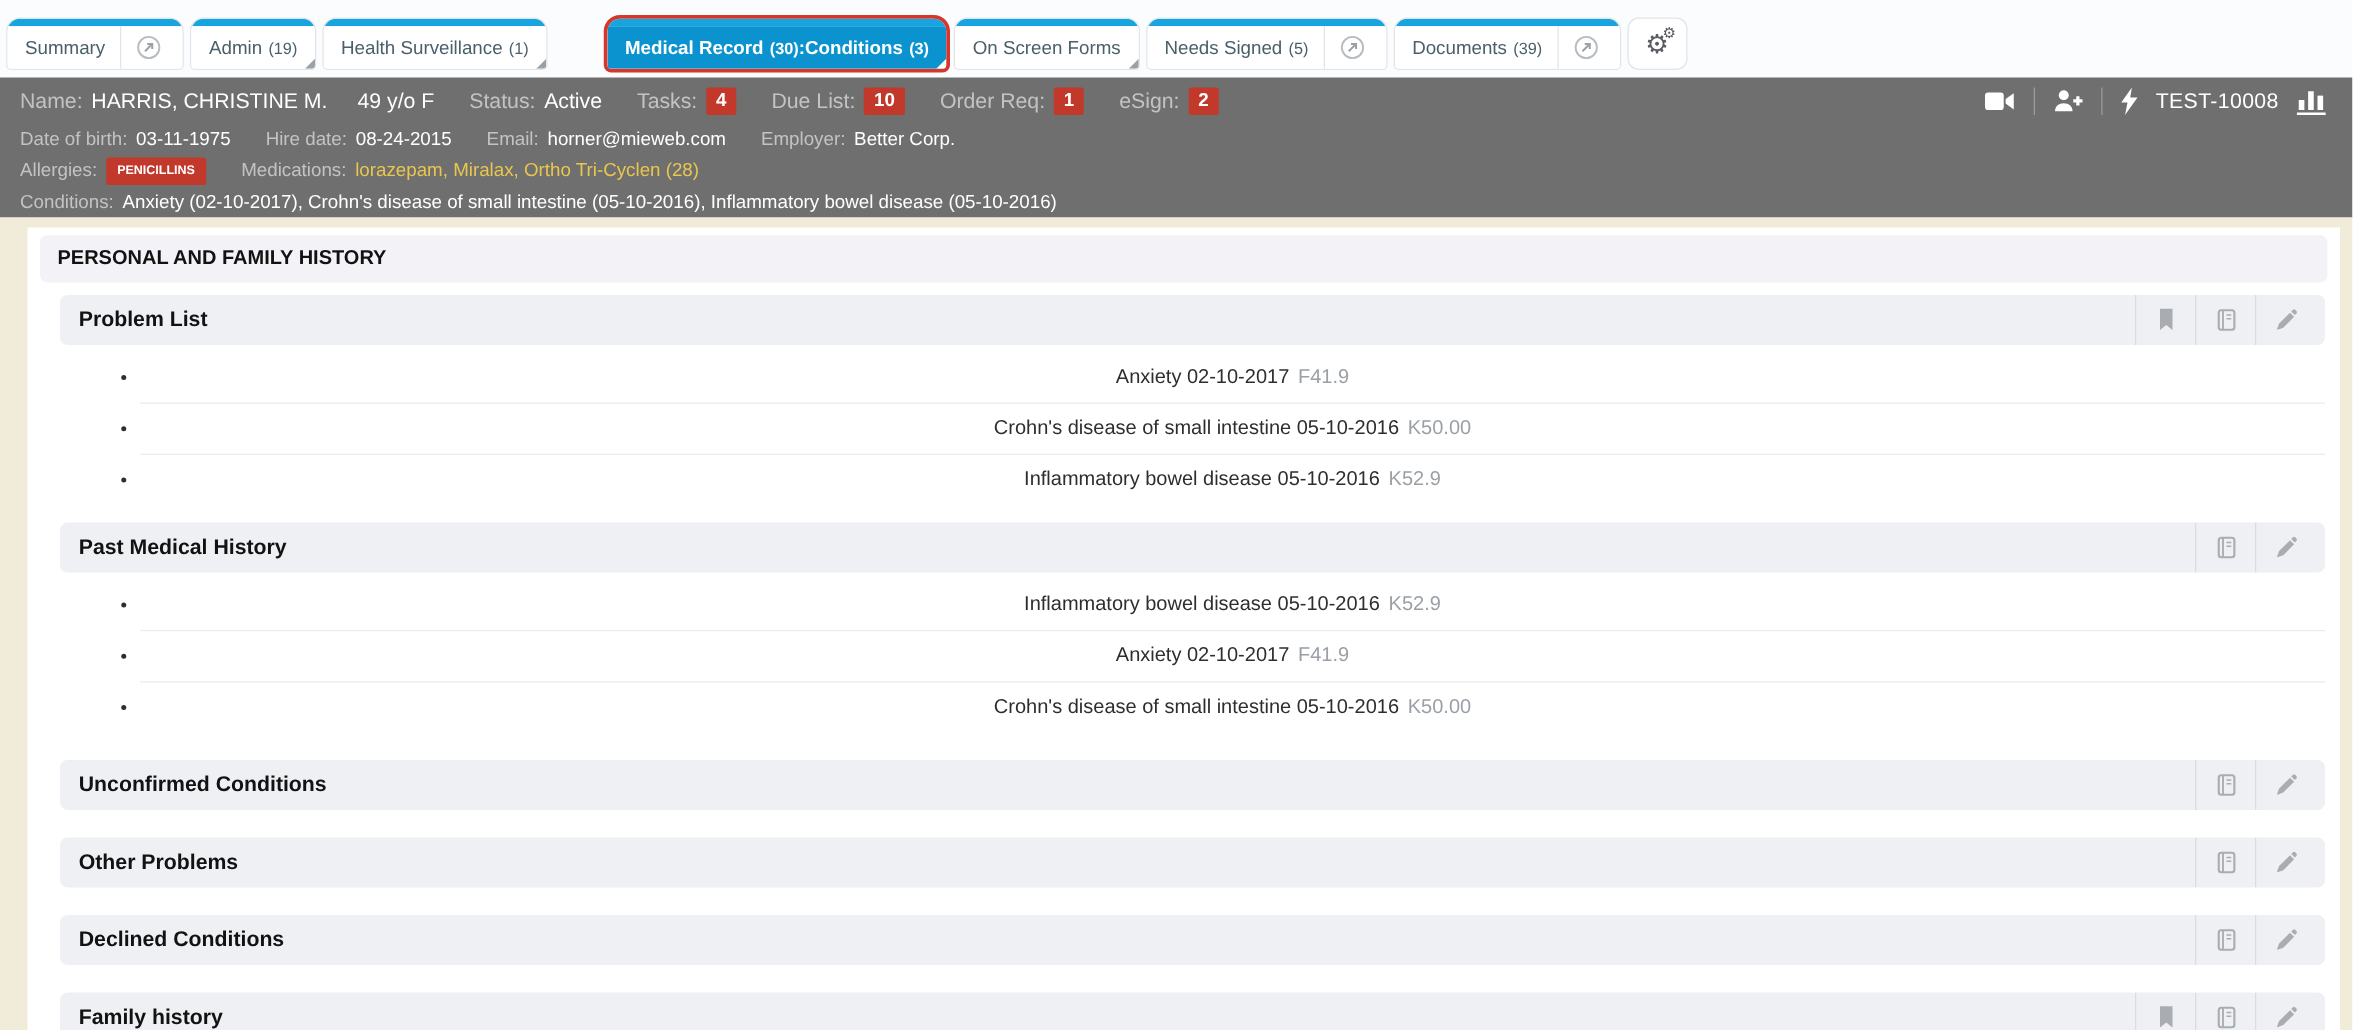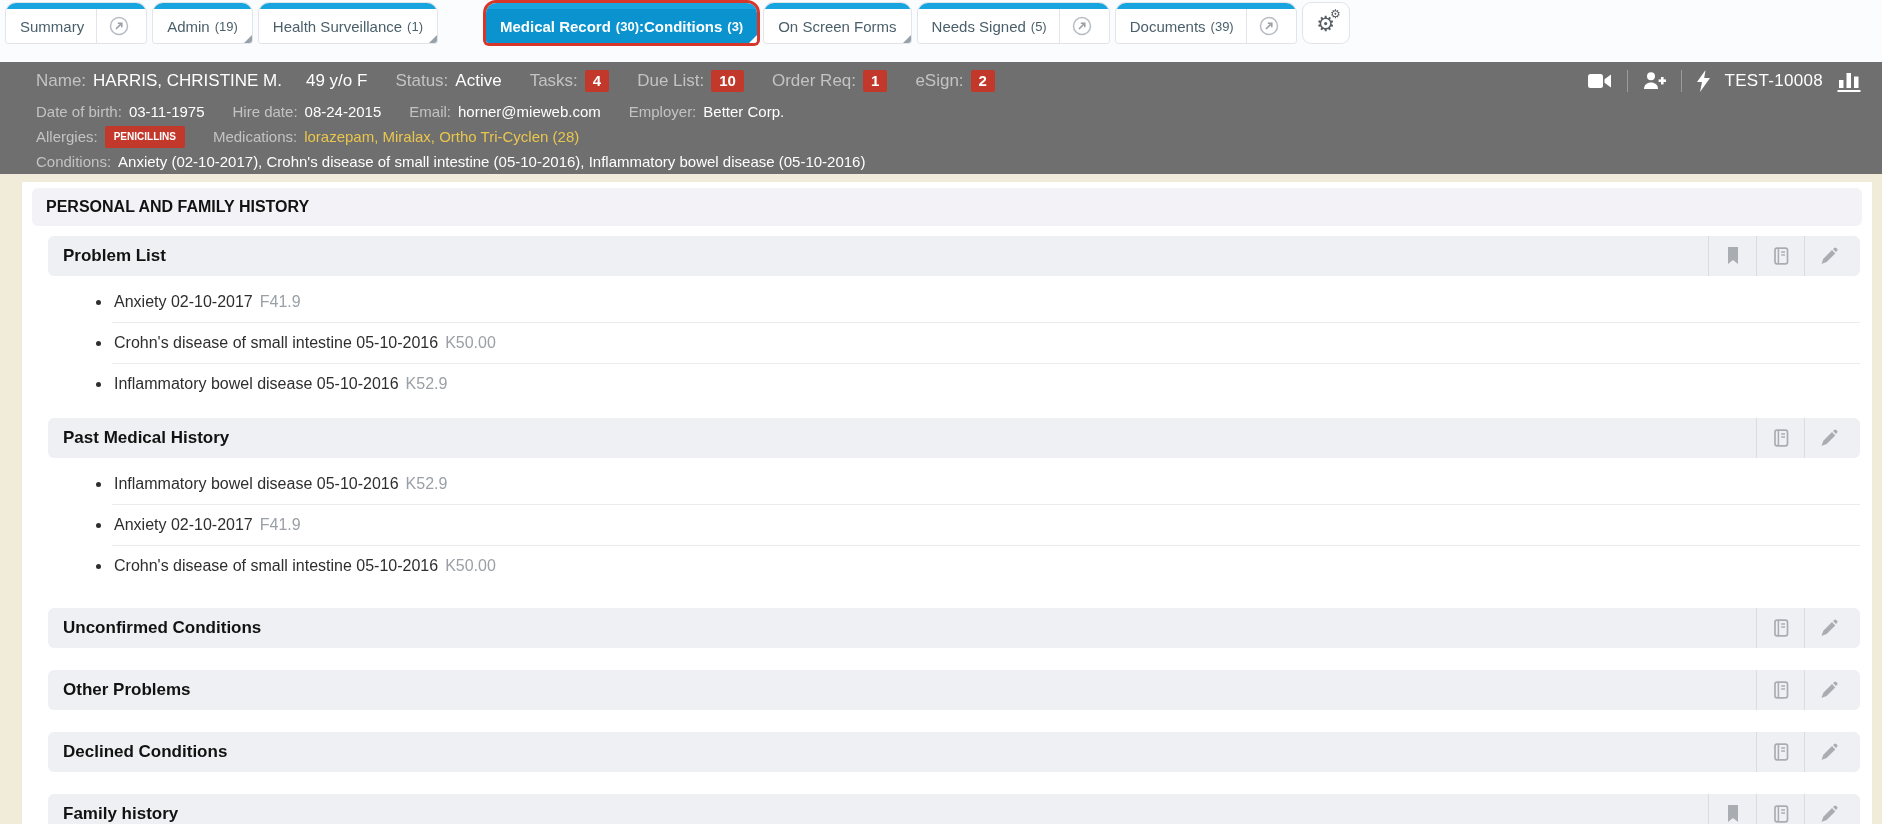--- a/index.html
+++ b/index.html
@@ -1,21 +1,21 @@
 <!DOCTYPE html>
 <html><head>
 <meta charset="utf-8">
 <style>
   * { box-sizing: border-box; margin: 0; padding: 0; }
   html,body { width:1882px; height:824px; overflow:hidden; }
   body { font-family:"Liberation Sans", sans-serif; background:#fff; }
 
   
   .tabbar { display:flex; align-items:flex-start; gap:7px; height:62px;
-            background:#fbfcfd; padding:3px 6px 0 6px; }
+            background:#fbfcfd; padding:15px 6px 0 6px; }
   .tab { position:relative; display:flex; flex-direction:column;
          border-radius:10px 10px 3px 3px; background:#fff;
          box-shadow:0 0 0 1px #e1e4e8; overflow:hidden; cursor:pointer; }
   .tab-accent { height:6px; background:#18a4de; }
   .tab-body { display:flex; align-items:center; height:34px; padding:0 14px;
               color:#4a5f6a; font-size:15px; white-space:nowrap; background:#fff; }
   .tab-count { font-size:13px; margin-left:5px; }
   .tab-sep { width:1px; align-self:stretch; background:#e4e4e8; margin-left:12px; }
   .popout { display:flex; align-items:center; padding:0 2px 0 11px; }
   .caret { position:absolute; right:0; bottom:0; width:0; height:0;
@@ -24,42 +24,42 @@
   .tab.active .tab-body { background:#0a93cf; color:#fff; font-weight:bold; }
   .tab.active .caret { border-bottom-color:#fff; }
   .gear-btn { height:40px; width:46px; border-radius:8px; background:#fff;
               box-shadow:0 0 0 1px #e1e4e8; display:flex; align-items:center;
               justify-content:center; cursor:pointer; position:relative; }
   .gear-main { font-size:21px; color:#585d63; line-height:1; }
   .gear-small { position:absolute; top:5px; right:8px; font-size:12px; color:#585d63; line-height:1; }
 
   
   .phead { background:#6f6f6f; color:#fff; padding:0 16px 7px 16px; height:112px; }
-  .prow { display:flex; align-items:center;margin-left:20px; }
+  .prow { display:flex; align-items:center; }
   .prow1 { height:37px; font-size:17px; position:relative; }
   .prow2 { height:25px; font-size:15px; }
   .lbl { color:#c3c3c3; margin-right:7px; white-space:nowrap; }
   .grp { display:flex; align-items:center; margin-right:28px; white-space:nowrap; }
   .grp.tight { margin-right:24px; }
   .badge { background:#c2392b; color:#fff; font-weight:bold; border-radius:2px;
            padding:1px 8px; font-size:15px; line-height:20px; cursor:pointer; }
   .allergy-badge { background:#c2392b; color:#fff; font-weight:bold; border-radius:2px;
            padding:1px 9px; font-size:10px; line-height:20px; }
   .meds { color:#e9c64d; }
   .hicons { position:absolute; right:2px; top:0; height:37px; display:flex;
             align-items:center; gap:14px; }
   .vdiv { width:1px; height:22px; background:#9b9b9b; }
   .station { font-size:17px; letter-spacing:.3px; }
 
   
   .content { background:#f1ebd9; height:666px; padding:8px 10px 0 22px; }
   .card { background:#fff; height:100%; padding:6px 10px 0 10px; overflow:hidden; }
   .page-bar { background:#f3f3f7; border-radius:6px; padding:10px 14px;
               font-size:16px; font-weight:bold; color:#121212; margin-bottom:10px; }
-  .section { margin-left:16px; margin-right:2px; }
+  .section { margin-left:16px; margin-right:2px;text-align:center; }
   .section.spaced { margin-top:22px; }
   .sec-bar { background:#eef0f3; border-radius:6px; height:40px; display:flex;
              align-items:center; padding-left:15px; font-size:17px; font-weight:bold;
              color:#121212; overflow:hidden; }
   .sec-icons { margin-left:auto; display:flex; align-self:stretch; }
   .icon-cell { display:flex; align-items:center; justify-content:center;
                width:48px; border-left:1px solid #dadce1; cursor:pointer; }
   .sec-bar .pad-r { width:8px; }
   ul.cond-list { list-style:disc; margin:6px 0 14px 0; padding-left:64px; }
   ul.cond-list li { font-size:16px; color:#2e2e2e; padding:11px 2px; }

